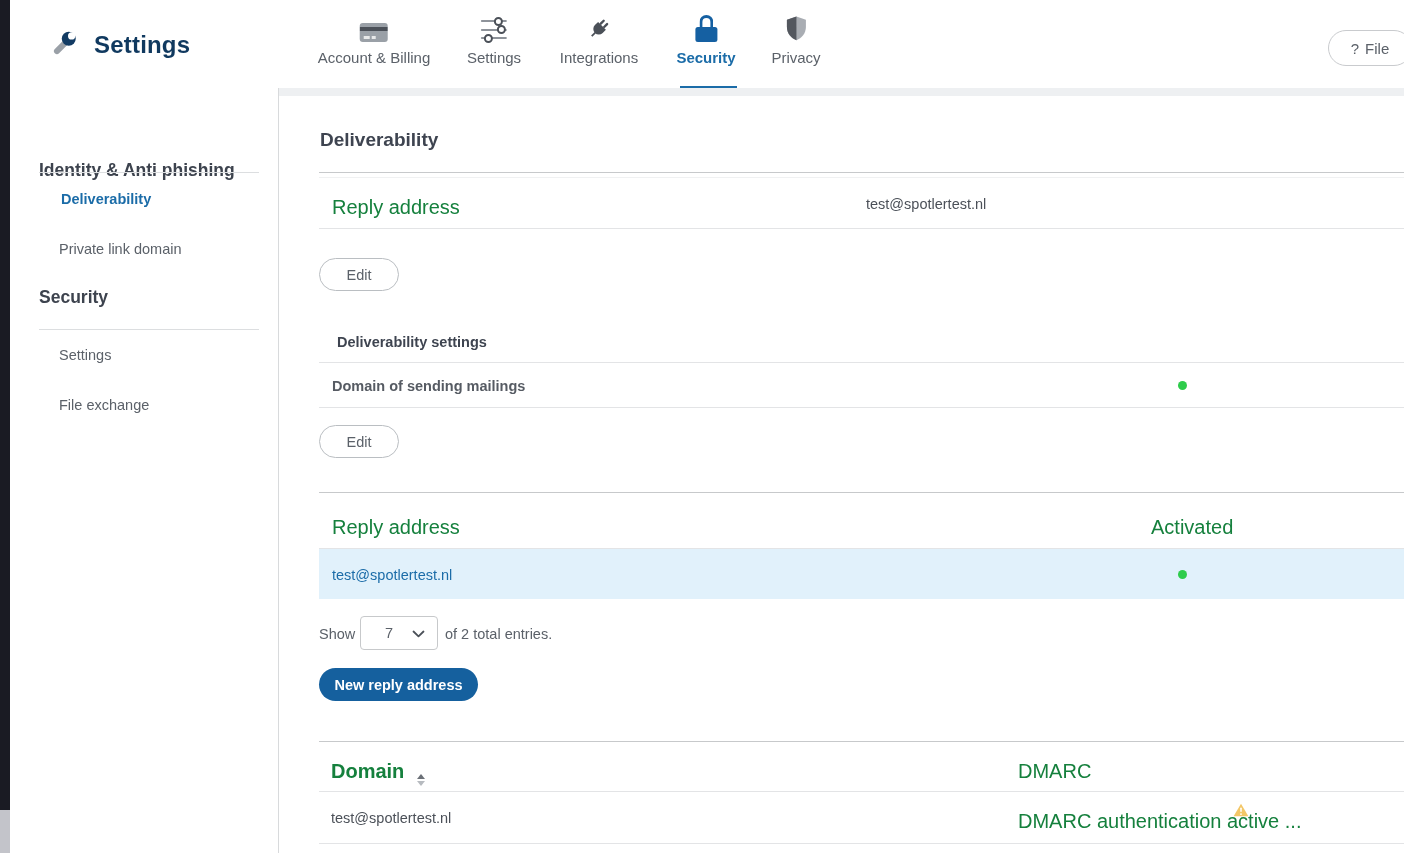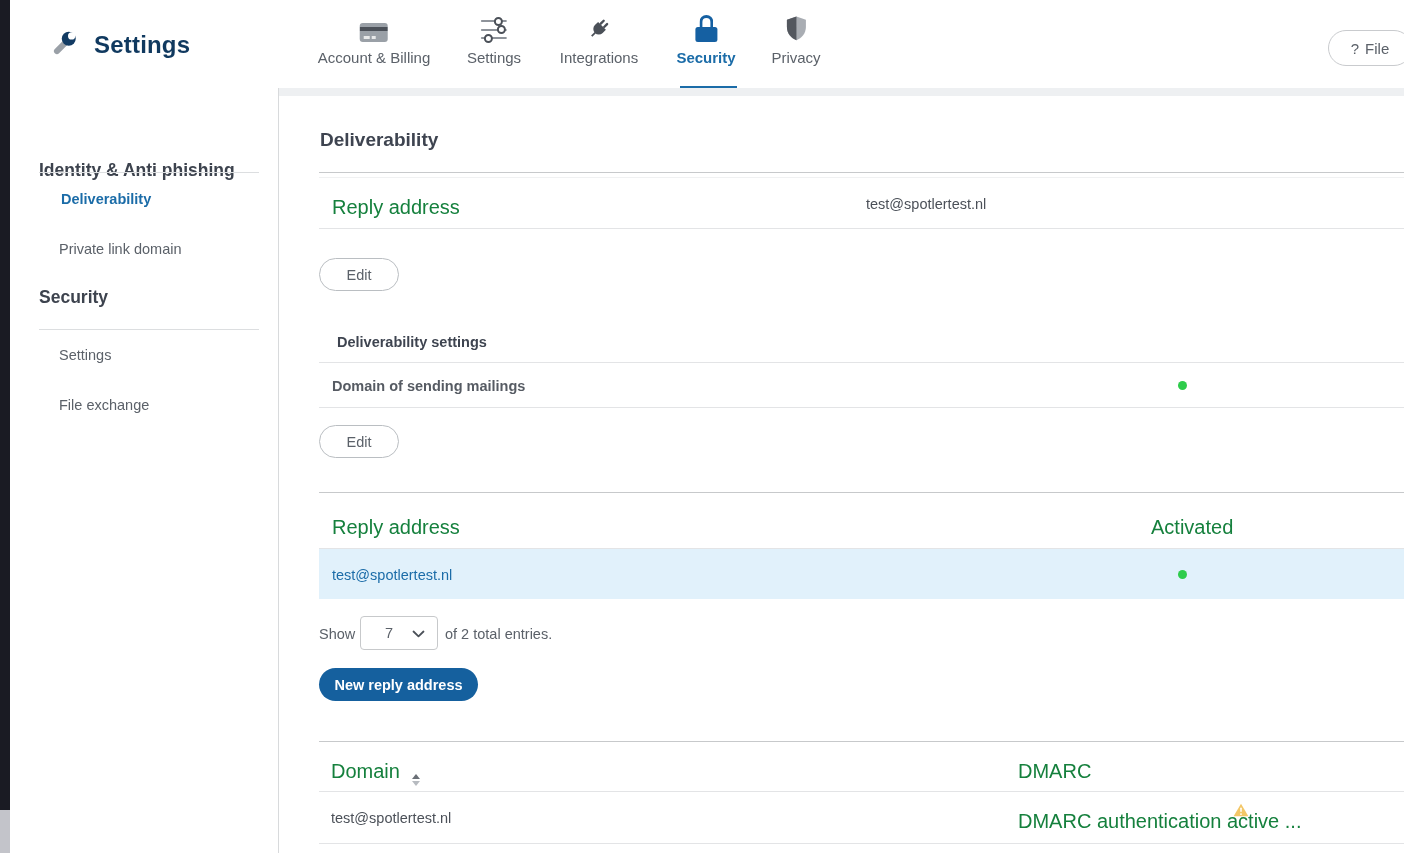--- a/index.html
+++ b/index.html
@@ -212,21 +212,21 @@
         <svg width="13" height="8" viewBox="0 0 13 8">
             <polyline points="1.5,1.5 6.5,6.3 11.5,1.5" fill="none" stroke="#4b5058" stroke-width="1.8" stroke-linecap="round" stroke-linejoin="round"></polyline>
           </svg>
       </span>
     </div>
     <div class="pg-total">of 2 total entries.</div>
 
     <button class="new-reply-btn">New reply address</button>
 
     <div class="hr-dark" style="top:645px;"></div>
-    <div class="cell-label" style="left:52px;top:664px;">
+    <div class="cell-label" style="left:52px;top:664px;font-weight:bold;">
       <span>Domain</span>
       <span class="sort-icon">
           <span class="up"></span>
           <span class="down"></span>
         </span>
     </div>
     <div class="cell-label" style="left:739px;top:664px;">DMARC</div>
     <div class="hr-light" style="top:695px;"></div>
 
     <div class="cell-value" style="left:52px;top:714px;">test@spotlertest.nl</div>

